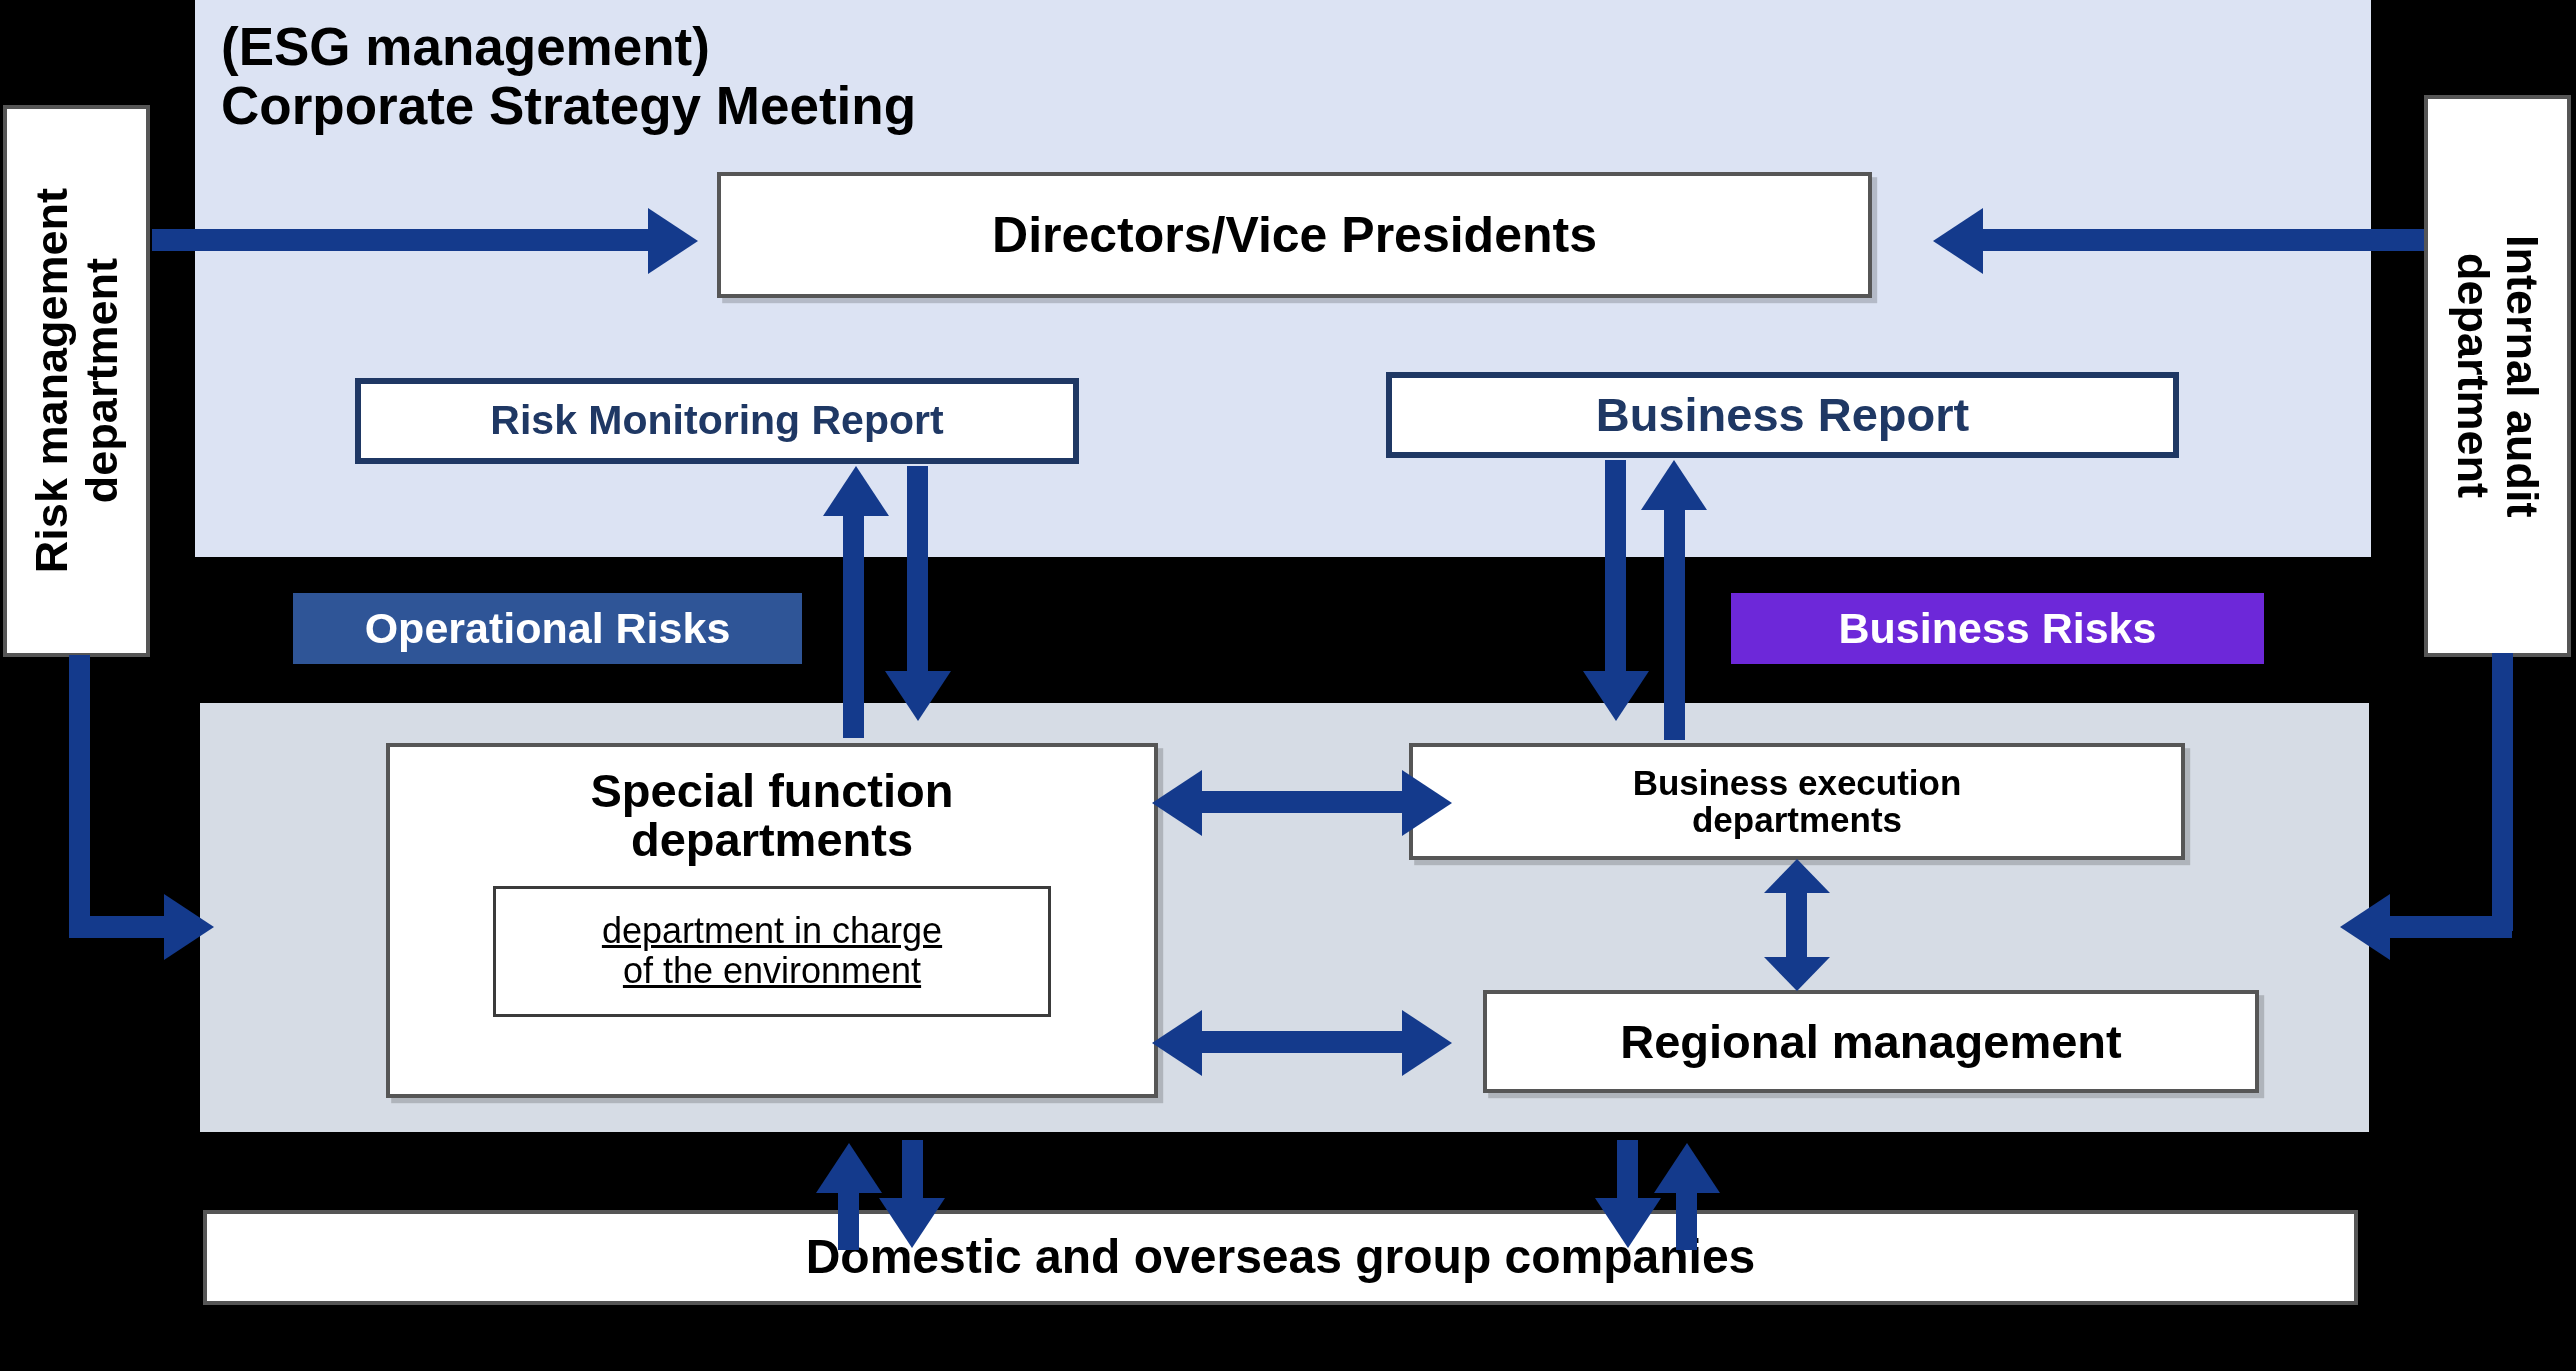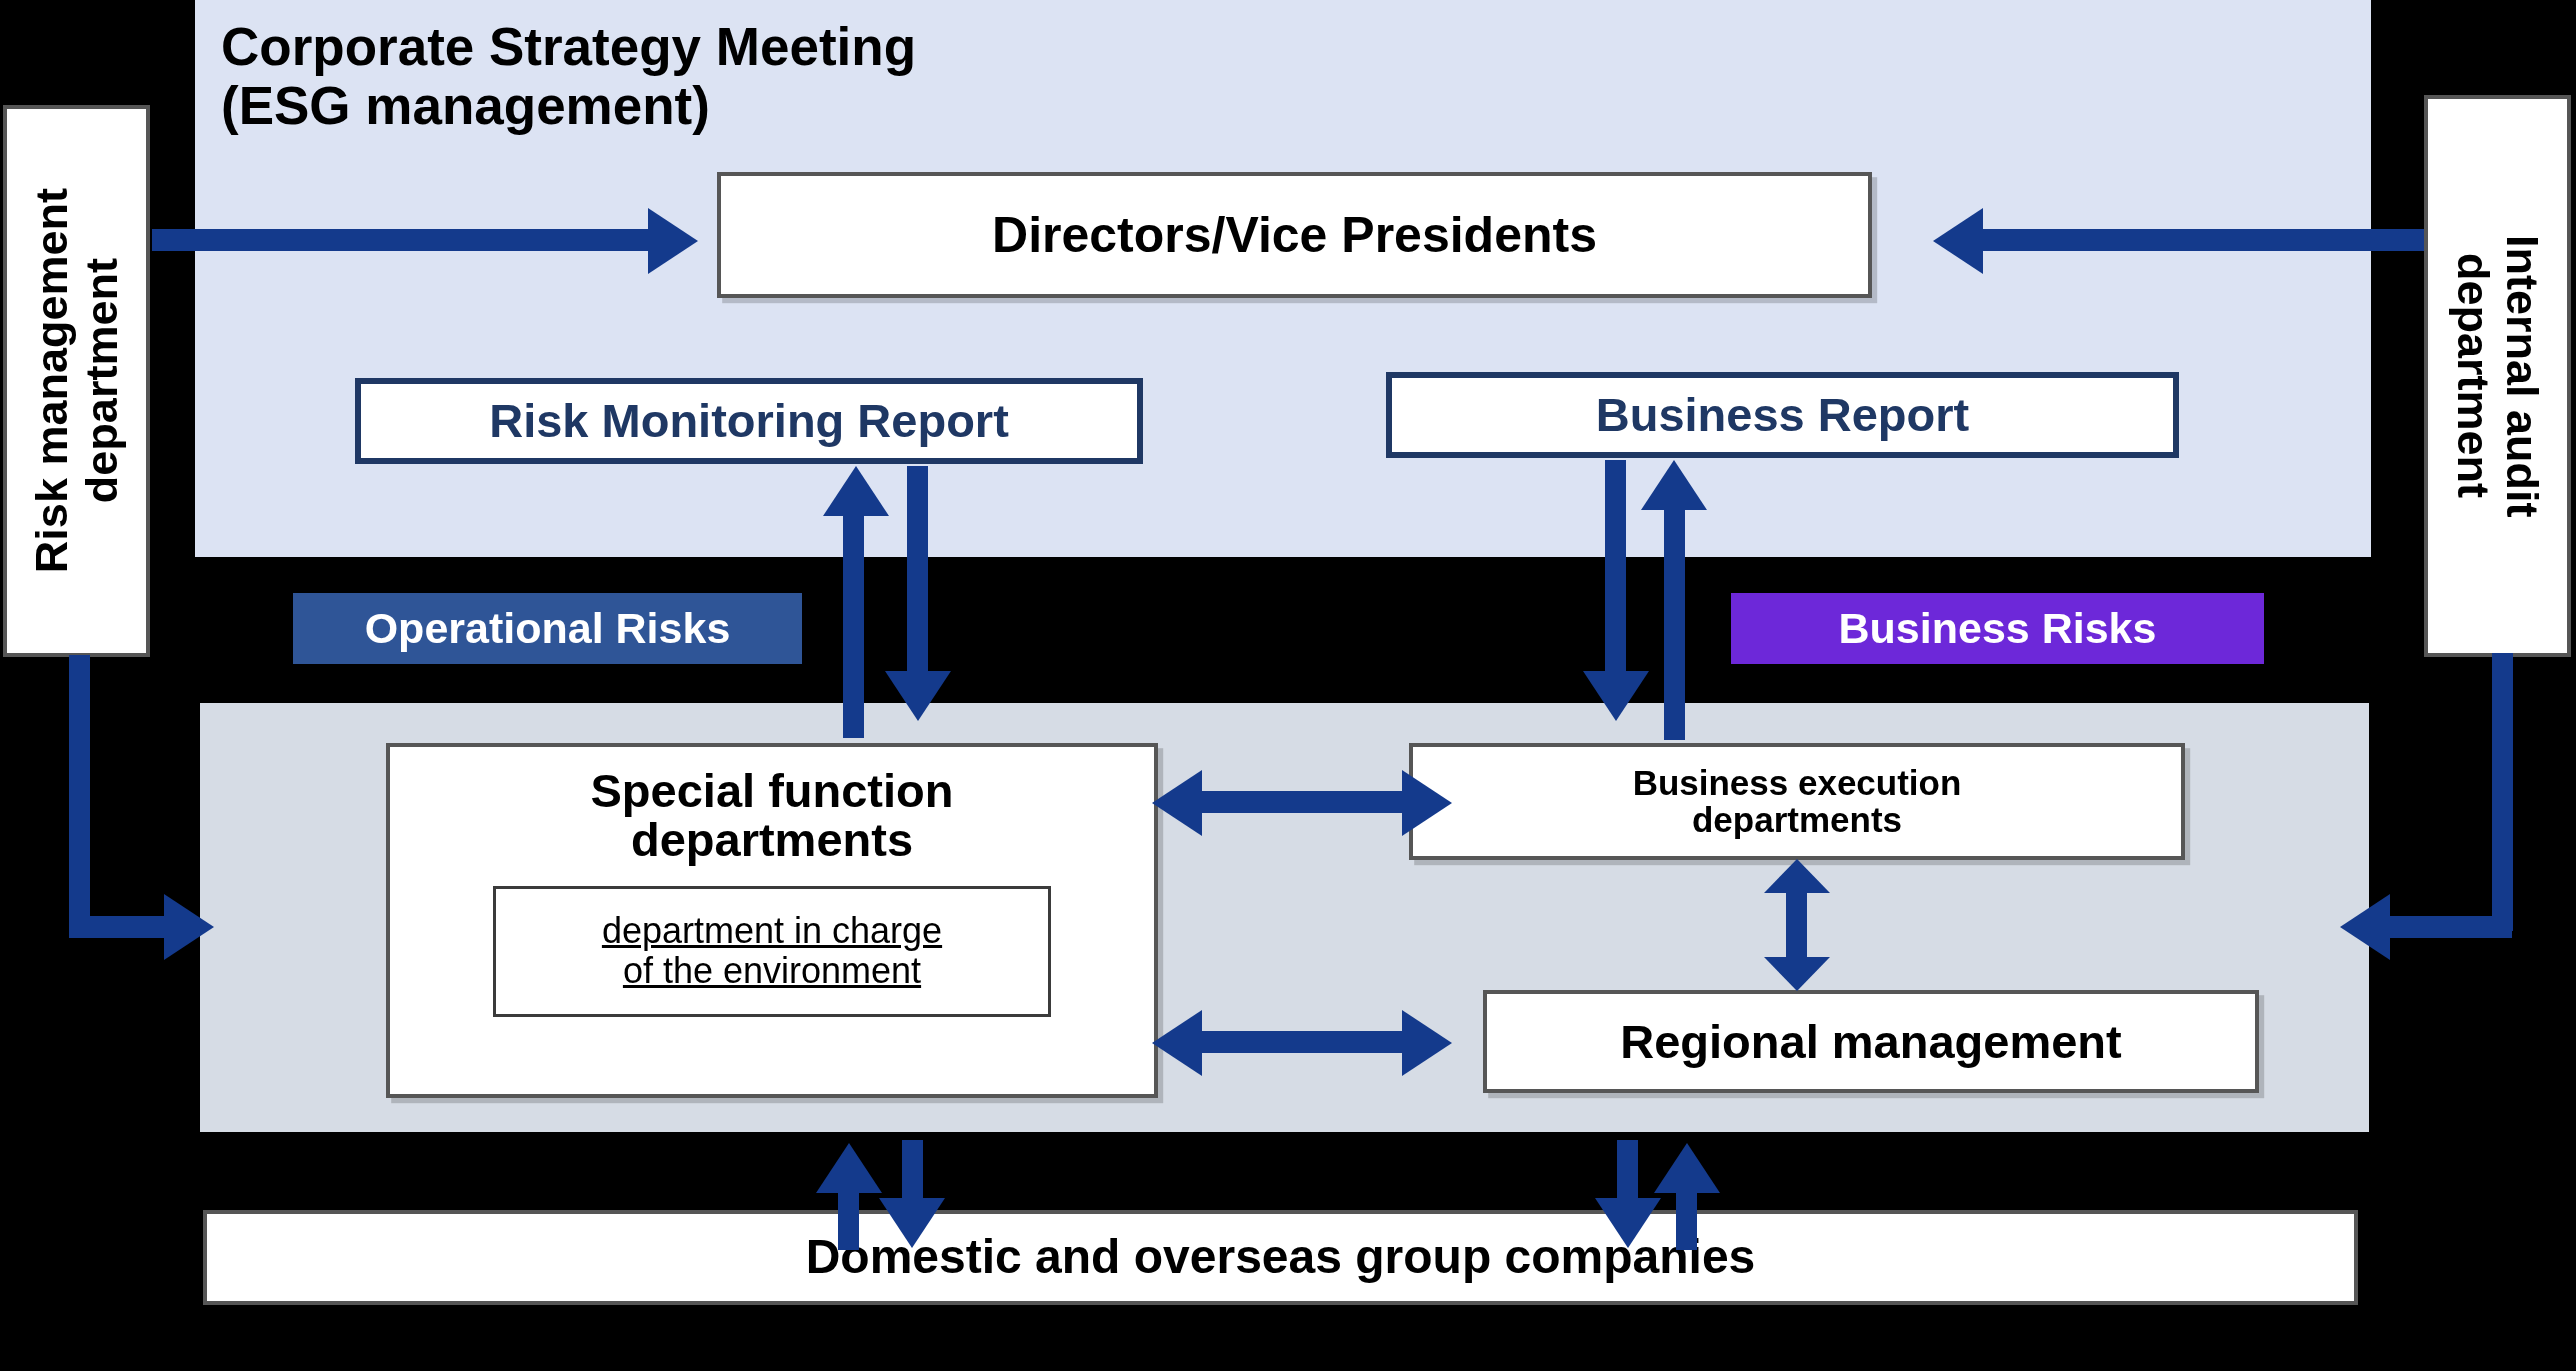--- a/index.html
+++ b/index.html
@@ -25,21 +25,21 @@
   #risk-mgmt-dept{left:3.4px;top:105px;width:147px;height:552px;font-size:45px;}
   #risk-mgmt-dept .vtext{writing-mode:vertical-rl;transform:rotate(180deg);
         white-space:pre-line;text-align:center;line-height:1.1;}
 
   #internal-audit-dept{left:2424px;top:95px;width:147px;height:562px;font-size:45px;}
   #internal-audit-dept .vtext{writing-mode:vertical-rl;white-space:pre-line;
         text-align:center;line-height:1.1;}
 
   #directors-box{left:717px;top:172px;width:1155px;height:126px;font-size:50px;}
 
-  #risk-report-box{left:355px;top:378px;width:788px;height:86px;font-size:47px;}
+  #risk-report-box{left:355px;top:378px;width:724px;height:86px;font-size:41px;}
   #business-report-box{left:1386px;top:372px;width:793px;height:86px;font-size:47px;}
 
   #special-func-box{left:386px;top:743px;width:772px;height:355px;font-size:47px;
         flex-direction:column;justify-content:flex-start;padding-top:19px;}
   #special-func-box .title{white-space:pre-line;}
   #inner-env-box{margin-top:21px;width:552px;height:125px;border:3.4px solid #3B3B3B;
         background:#fff;font-weight:normal;font-size:36px;line-height:1.12;
         display:flex;align-items:center;justify-content:center;white-space:pre-line;
         box-shadow:none;text-decoration:underline;}
 
@@ -63,22 +63,22 @@
   .head-l{width:0;height:0;border-top:33px solid transparent;border-bottom:33px solid transparent;border-right:50px solid #143A8C;}
   .head-u{width:0;height:0;border-left:33px solid transparent;border-right:33px solid transparent;border-bottom:50px solid #143A8C;}
   .head-d{width:0;height:0;border-left:33px solid transparent;border-right:33px solid transparent;border-top:50px solid #143A8C;}
 </style>
 </head>
 <body>
 
 <div class="abs panel-top"></div>
 
 <div class="abs" style="left:221px;top:17px;width:1207px;font-size:53px;font-weight:bold;color:#000;line-height:1.12;">
+  <div>(ESG management)</div>
   <div>Corporate Strategy Meeting</div>
-  <div>(ESG management)</div>
 </div>
 
 <div class="abs panel-mid"></div>
 
 <div class="abs wbox" id="risk-mgmt-dept">
   <span class="vtext">Risk management
 department</span>
 </div>
 
 <div class="abs wbox" id="internal-audit-dept">

